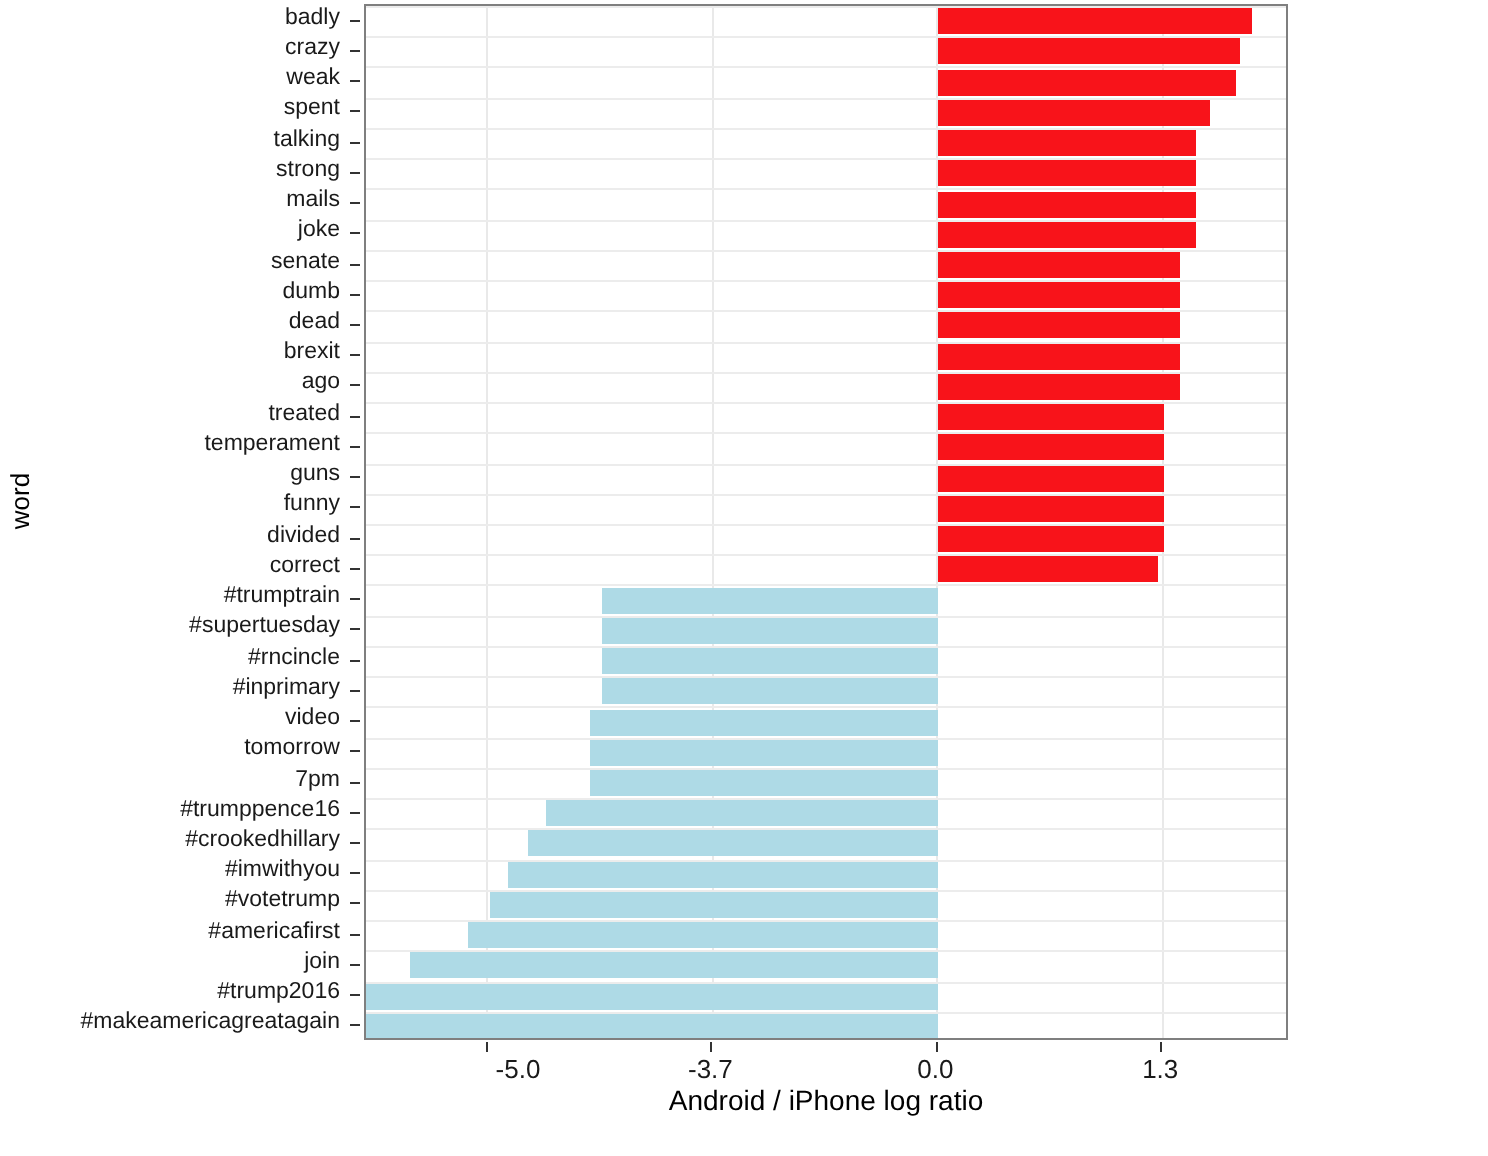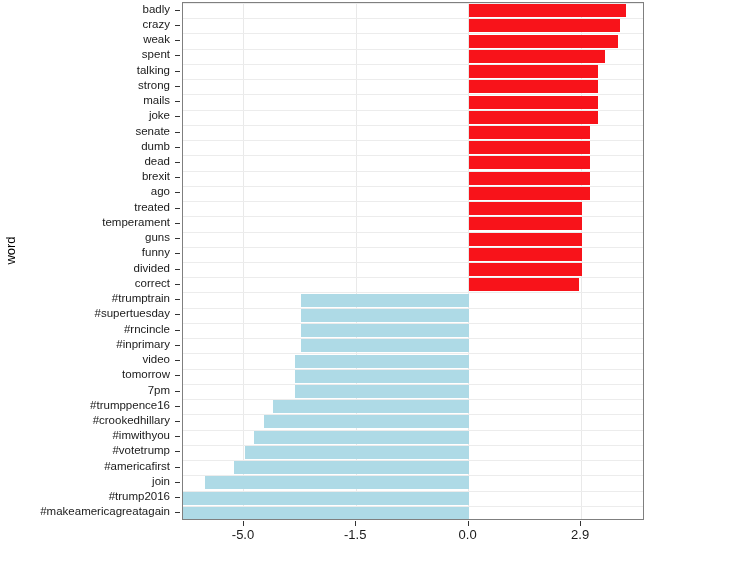--- a/index.html
+++ b/index.html
@@ -253,24 +253,25 @@
       <div class="ytick-mark" style="top: 467px;"></div>
       <div class="ytick-label" style="top: 475.912px;">join</div>
       <div class="ytick-mark" style="top: 482px;"></div>
       <div class="ytick-label" style="top: 491.147px;">#trump2016</div>
       <div class="ytick-mark" style="top: 497px;"></div>
       <div class="ytick-label" style="top: 506.382px;">#makeamericagreatagain</div>
       <div class="ytick-mark" style="top: 512px;"></div>
     </div>
   <div id="xticks">
       <div class="xtick-mark" style="left: 243px;"></div>
-      <div class="xtick-label" style="left: 243px;">-5.0</div>
+      <div class="xtick-label" style="left: 259px;">-5.0</div>
       <div class="xtick-mark" style="left: 355px;"></div>
-      <div class="xtick-label" style="left: 355.194px;">-1.5</div>
+      <div class="xtick-label" style="left: 355.194px;">-3.7</div>
       <div class="xtick-mark" style="left: 468px;"></div>
       <div class="xtick-label" style="left: 467.657px;">0.0</div>
       <div class="xtick-mark" style="left: 580px;"></div>
-      <div class="xtick-label" style="left: 580.121px;">2.9</div>
+      <div class="xtick-label" style="left: 580.121px;">1.3</div>
     </div>
 
+  <div id="xlabel">Android / iPhone log ratio</div>
 
 
 </div>
 
 </body></html>

